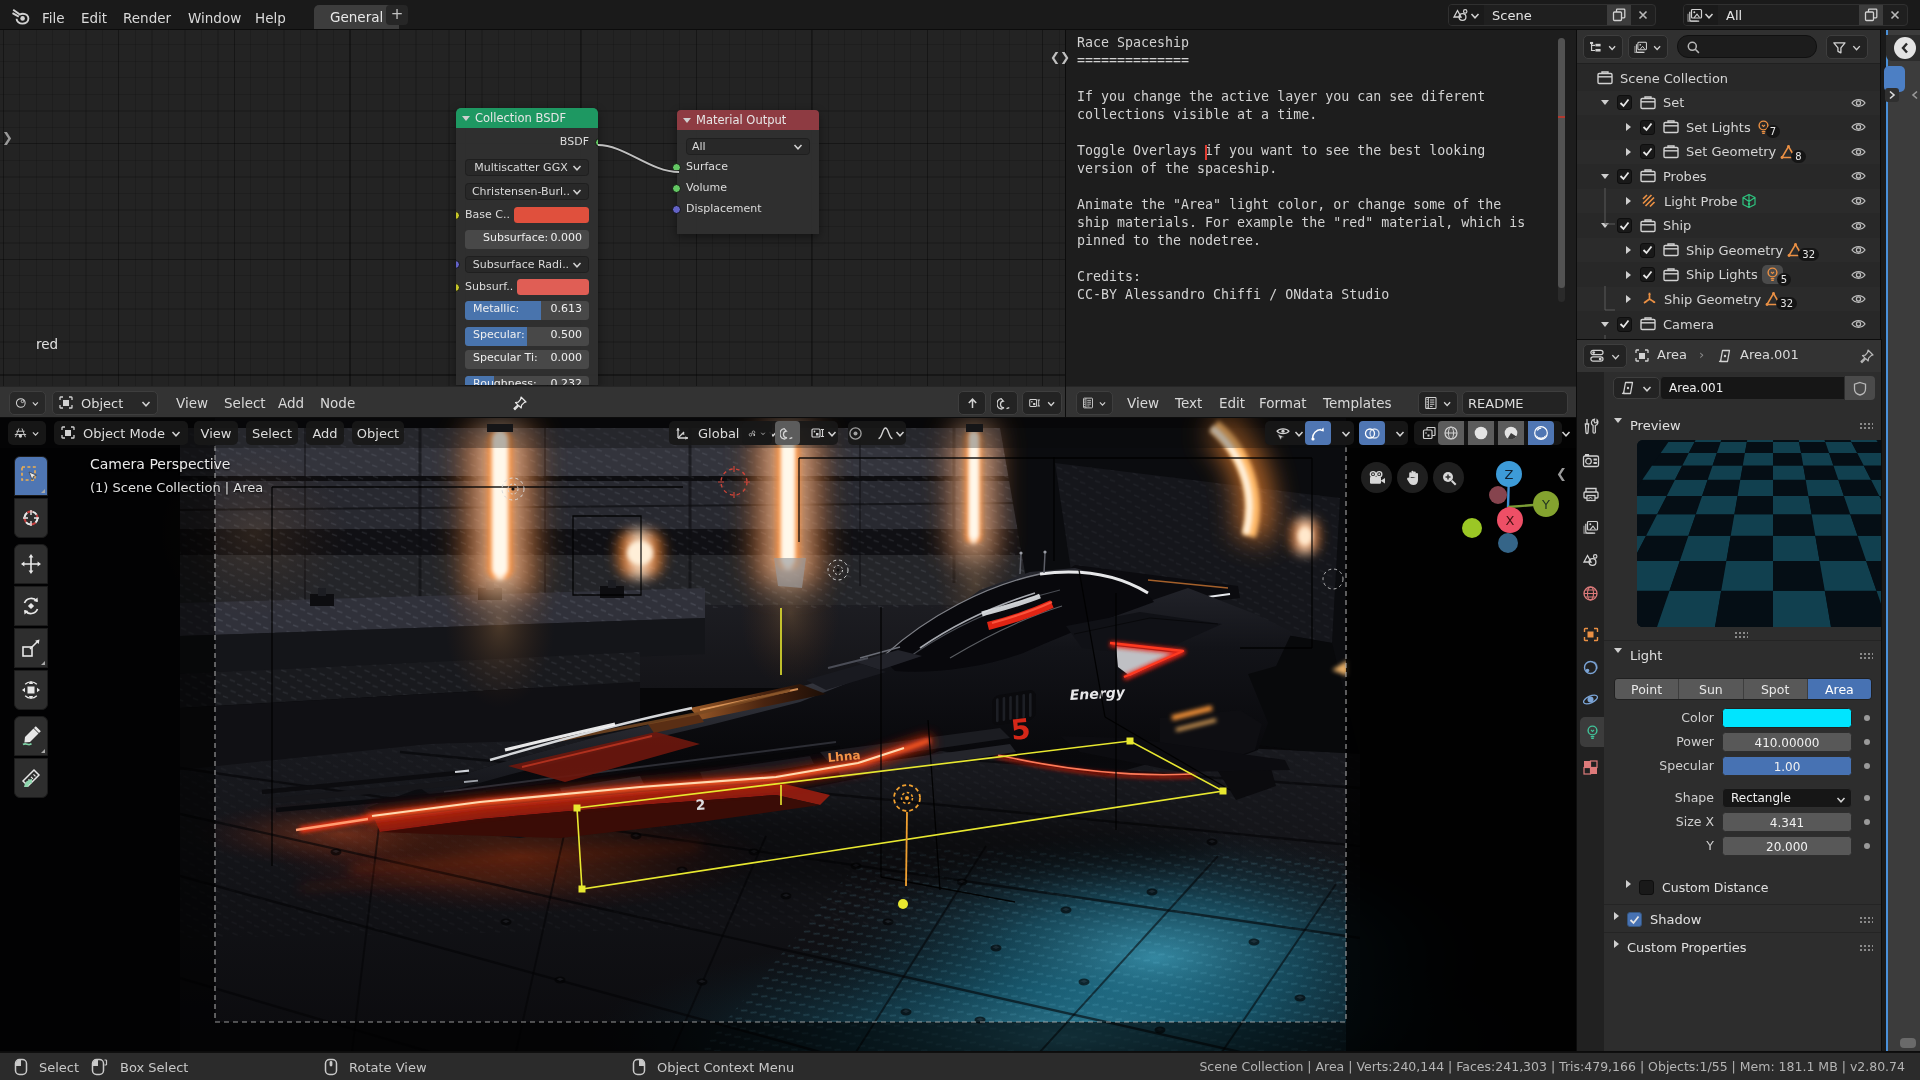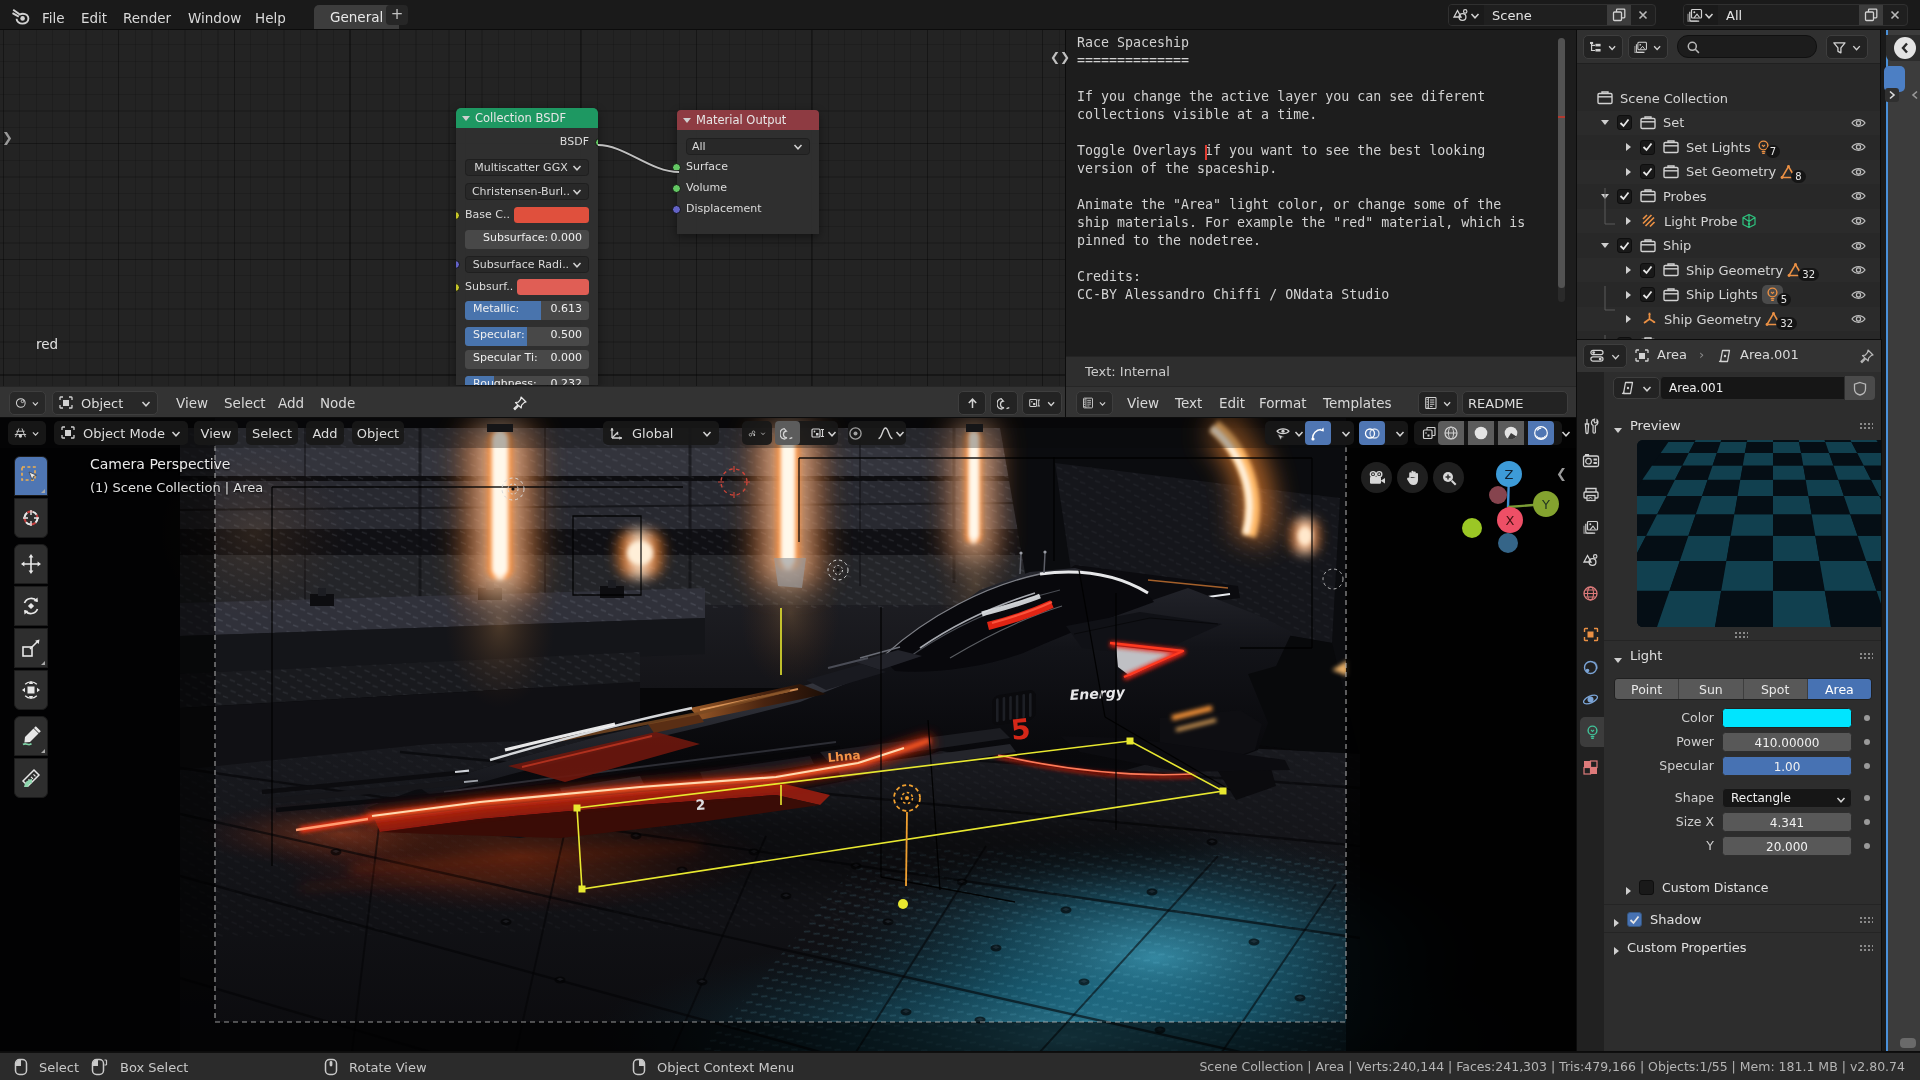--- a/index.html
+++ b/index.html
@@ -75,39 +75,39 @@
 #ted-scroll { position:absolute; right:11px; top:8px; width:7px; height:264px; background:#2a2a2a; border-radius:4px; }
 #ted-thumb { position:absolute; left:0; top:0; width:7px; height:250px; background:#525252; border-radius:4px; }
 #ted-mark { position:absolute; right:4px; width:7px; height:2px; background:#b23a30; }
 #ted-footer { position:absolute; left:0; right:0; bottom:32px; height:30px; background:#2e2e2e;
   border-top:1px solid #242424; font-size:13px; color:#cccccc; line-height:30px; padding-left:19px; }
 
 #outliner { left:1577px; top:30px; width:304px; height:310px; background:#282828; overflow:hidden; }
 #out-header { position:absolute; left:0; top:0; right:0; height:34px; background:#303030; border-bottom:1px solid #202020; }
 #out-search { position:absolute; left:100px; top:5px; width:140px; height:23px; background:#1c1c1c;
   border:1px solid #101010; border-radius:11px; }
-.out-row { position:absolute; left:0; right:0; height:24px; display:flex; align-items:center; font-size:13px; color:#d4d4d4;margin-top:20px; }
+.out-row { position:absolute; left:0; right:0; height:24px; display:flex; align-items:center; font-size:13px; color:#d4d4d4; }
 .out-row.odd { background:#2b2b2b; }
 .out-badge { margin-left:4px; display:flex; align-items:center; position:relative; }
 .count-badge { background:#151515; color:#e8e8e8; border-radius:8px; font-size:10px; line-height:13px;
   padding:0 4px; margin-left:-6px; margin-top:9px; }
 .out-eye { position:absolute; right:14px; top:4px; }
 .checkbox { width:15px; height:15px; background:#191919; border:1px solid #0e0e0e; border-radius:3px;
   display:flex; align-items:center; justify-content:center; }
 
 #rstrip { left:1881px; top:30px; width:39px; height:1022px; background:#1a1a1a; }
 #rstrip .panel { position:absolute; left:5px; top:0; bottom:0; right:0; background:#3c3c3c; border-left:2px solid #4a90d9; }
 
 #props { left:1577px; top:340px; width:304px; height:712px; background:#2d2d2d; overflow:hidden; }
 #props-tabs { position:absolute; left:0; top:32px; bottom:0; width:27px; background:#212121; }
 .ptab { position:absolute; left:0; width:27px; height:30px; display:flex; align-items:center; justify-content:center; }
 .ptab.active { background:#3c3c3c; border-radius:5px 0 0 5px; left:3px; width:24px; }
 #props-header { position:absolute; left:0; top:0; right:0; height:32px; background:#333333; }
 .crumb { font-size:13px; color:#d9d9d9; }
-.prop-panelhead { position:absolute; display:flex; align-items:flex-end; gap:8px; font-size:13px; color:#e0e0e0; }
+.prop-panelhead { position:absolute; display:flex; align-items:flex-start; gap:8px; font-size:13px; color:#e0e0e0; }
 .seg { position:absolute; height:22px; display:flex; border-radius:4px; overflow:hidden; border:1px solid #202020; }
 .seg div { flex:1; background:#585858; color:#e8e8e8; font-size:12.5px; text-align:center; line-height:22px;
   border-right:1px solid #3e3e3e; }
 .seg div:last-child { border-right:none; }
 .seg div.on { background:#4772b3; color:#fff; }
 .prow { position:absolute; height:20px; }
 .prow .plabel { position:absolute; right:calc(100% + 8px); top:0; line-height:20px; font-size:12.5px; color:#cfcfcf; white-space:nowrap; }
 .pfield { width:130px; height:20px; background:#585858; border-radius:3.5px; color:#f0f0f0; font-size:12px;
   text-align:center; line-height:20px; border:1px solid #2e2e2e; }
 .pfield.dark { background:#161616; text-align:left; padding-left:8px; display:flex; align-items:center; }
@@ -367,21 +367,20 @@
 ship materials. For example the "red" material, which is
 pinned to the nodetree.
 
 Credits:
 CC-BY Alessandro Chiffi / ONdata Studio</pre>
     <div id="ted-caret" style="left:139px;top:115px"></div>
     <div id="ted-scroll" style="right:12px">
       <div id="ted-thumb"></div>
     </div>
     <div id="ted-mark" style="top:86px;right:12px"></div>
-    <div id="ted-footer">Text: Internal</div>
     <div class="ed-header">
       <div class="hdr-pill" style="left:10px;width:37px">
         <svg width="16" height="16" viewBox="0 0 16 16" fill="none">
           <rect x="2" y="1.5" width="12" height="13" rx="1" stroke="#d2d2d2" stroke-width="1.2"></rect>
           <path d="M5.2 1.5 v13" stroke="#d2d2d2" stroke-width="1"></path>
           <rect x="3.1" y="3" width="1.2" height="1.6" fill="#d2d2d2"></rect>
           <rect x="3.1" y="6" width="1.2" height="1.6" fill="#d2d2d2"></rect>
           <rect x="3.1" y="9" width="1.2" height="1.6" fill="#d2d2d2"></rect>
           <rect x="3.1" y="12" width="1.2" height="1.6" fill="#d2d2d2"></rect>
           <path d="M7 4.5 h5 M7 7 h5 M7 9.5 h5 M7 12 h3" stroke="#d2d2d2" stroke-width="1.1"></path>
@@ -794,21 +793,21 @@
       </div>
       <div class="vp-pill" style="left:246px;width:52px">
         <span>Select</span>
       </div>
       <div class="vp-pill" style="left:306px;width:38px">
         <span>Add</span>
       </div>
       <div class="vp-pill" style="left:352px;width:52px">
         <span>Object</span>
       </div>
-      <div class="vp-pill" style="left:603px;width:116px;justify-content:center">
+      <div class="vp-pill" style="left:669px;width:116px;justify-content:center">
         <svg width="17" height="16" viewBox="0 0 17 16" fill="none">
           <path d="M3 13 V3 M3 13 h10" stroke="#d2d2d2" stroke-width="1.3"></path>
           <path d="M3 3 l-1.8 2.6 h3.6 Z" fill="#d2d2d2"></path>
           <path d="M13 13 l-2.6-1.8 v3.6 Z" fill="#d2d2d2"></path>
           <path d="M3 13 l6-6" stroke="#d2d2d2" stroke-width="1.3"></path>
           <path d="M9 7 l.4 3 -2.8-1Z" fill="#d2d2d2"></path>
         </svg>
         <span style="flex:1;padding-left:2px">Global</span>
         <svg width="12" height="11" viewBox="0 0 12 11" fill="none">
           <path d="M2.5 4 l3.5 3.8 L9.5 4" stroke="#d2d2d2" stroke-width="1.5" fill="none"></path>

